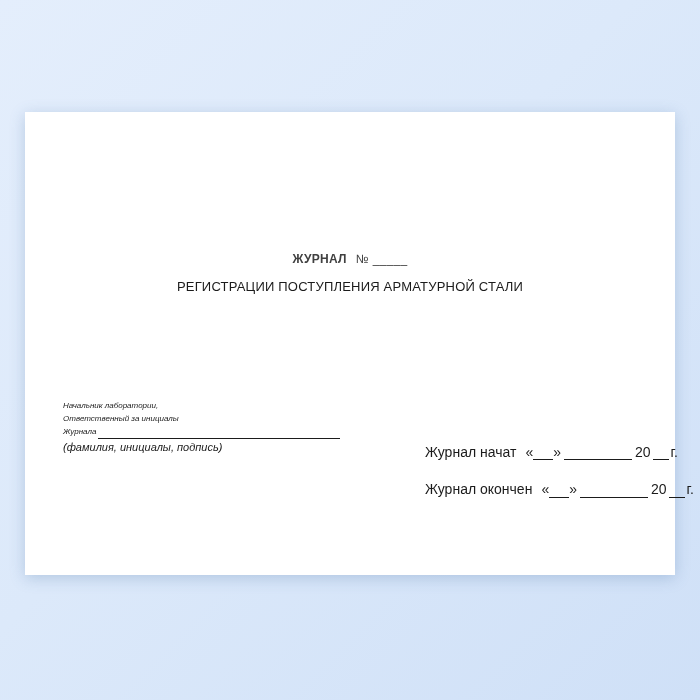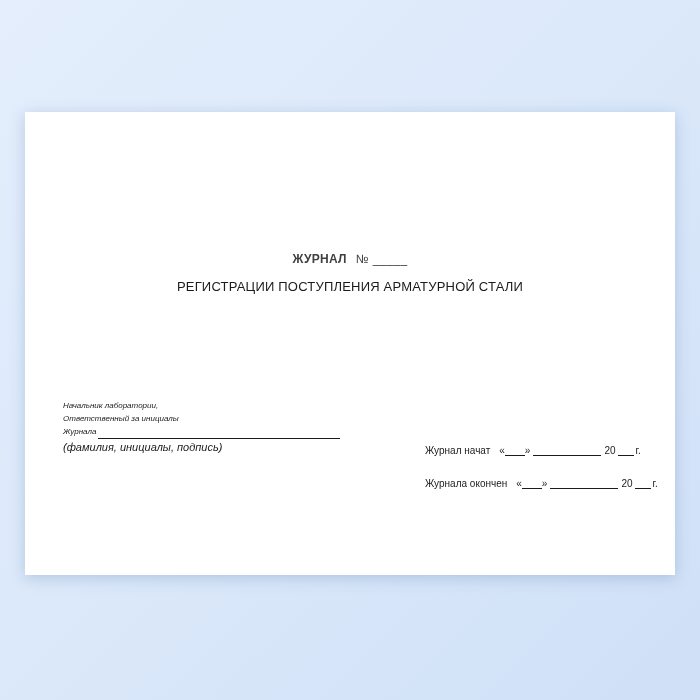--- a/index.html
+++ b/index.html
@@ -76,21 +76,21 @@
     margin-left: 2px;
     vertical-align: bottom;
   }
   .signature-block .hint {
     font-size: 11px;
   }
   .dates-block {
     position: absolute;
     left: 400px;
     top: 333px;
-    font-size: 10px;
+    font-size: 14px;
     color: #1b1b1b;
     line-height: 1.1;
   }
   .dates-block .date-row {
     white-space: nowrap;
     margin-bottom: 22px;
   }
   .dates-block .u-short {
     display: inline-block;
     width: 20px;
@@ -140,19 +140,19 @@
           <span>Журнала</span><span class="rule"></span>
         </div>
         <div class="hint">(фамилия, инициалы, подпись)</div>
       </div>
 
       <div class="dates-block">
         <div class="date-row">
           <span>Журнал начат</span><span class="sp"></span><span>«</span><span class="u-short"></span><span>»</span><span class="u-long"></span><span>20</span><span class="u-year"></span><span>г.</span>
         </div>
         <div class="date-row">
-          <span>Журнала окончен</span><span class="sp"></span><span>«</span><span class="u-short"></span><span>»</span><span class="u-long"></span><span>20</span><span class="u-year"></span><span>г.</span>
+          <span>Журнал окончен</span><span class="sp"></span><span>«</span><span class="u-short"></span><span>»</span><span class="u-long"></span><span>20</span><span class="u-year"></span><span>г.</span>
         </div>
       </div>
 
     </div>
   </div>
 </div>
 
 </body></html>

